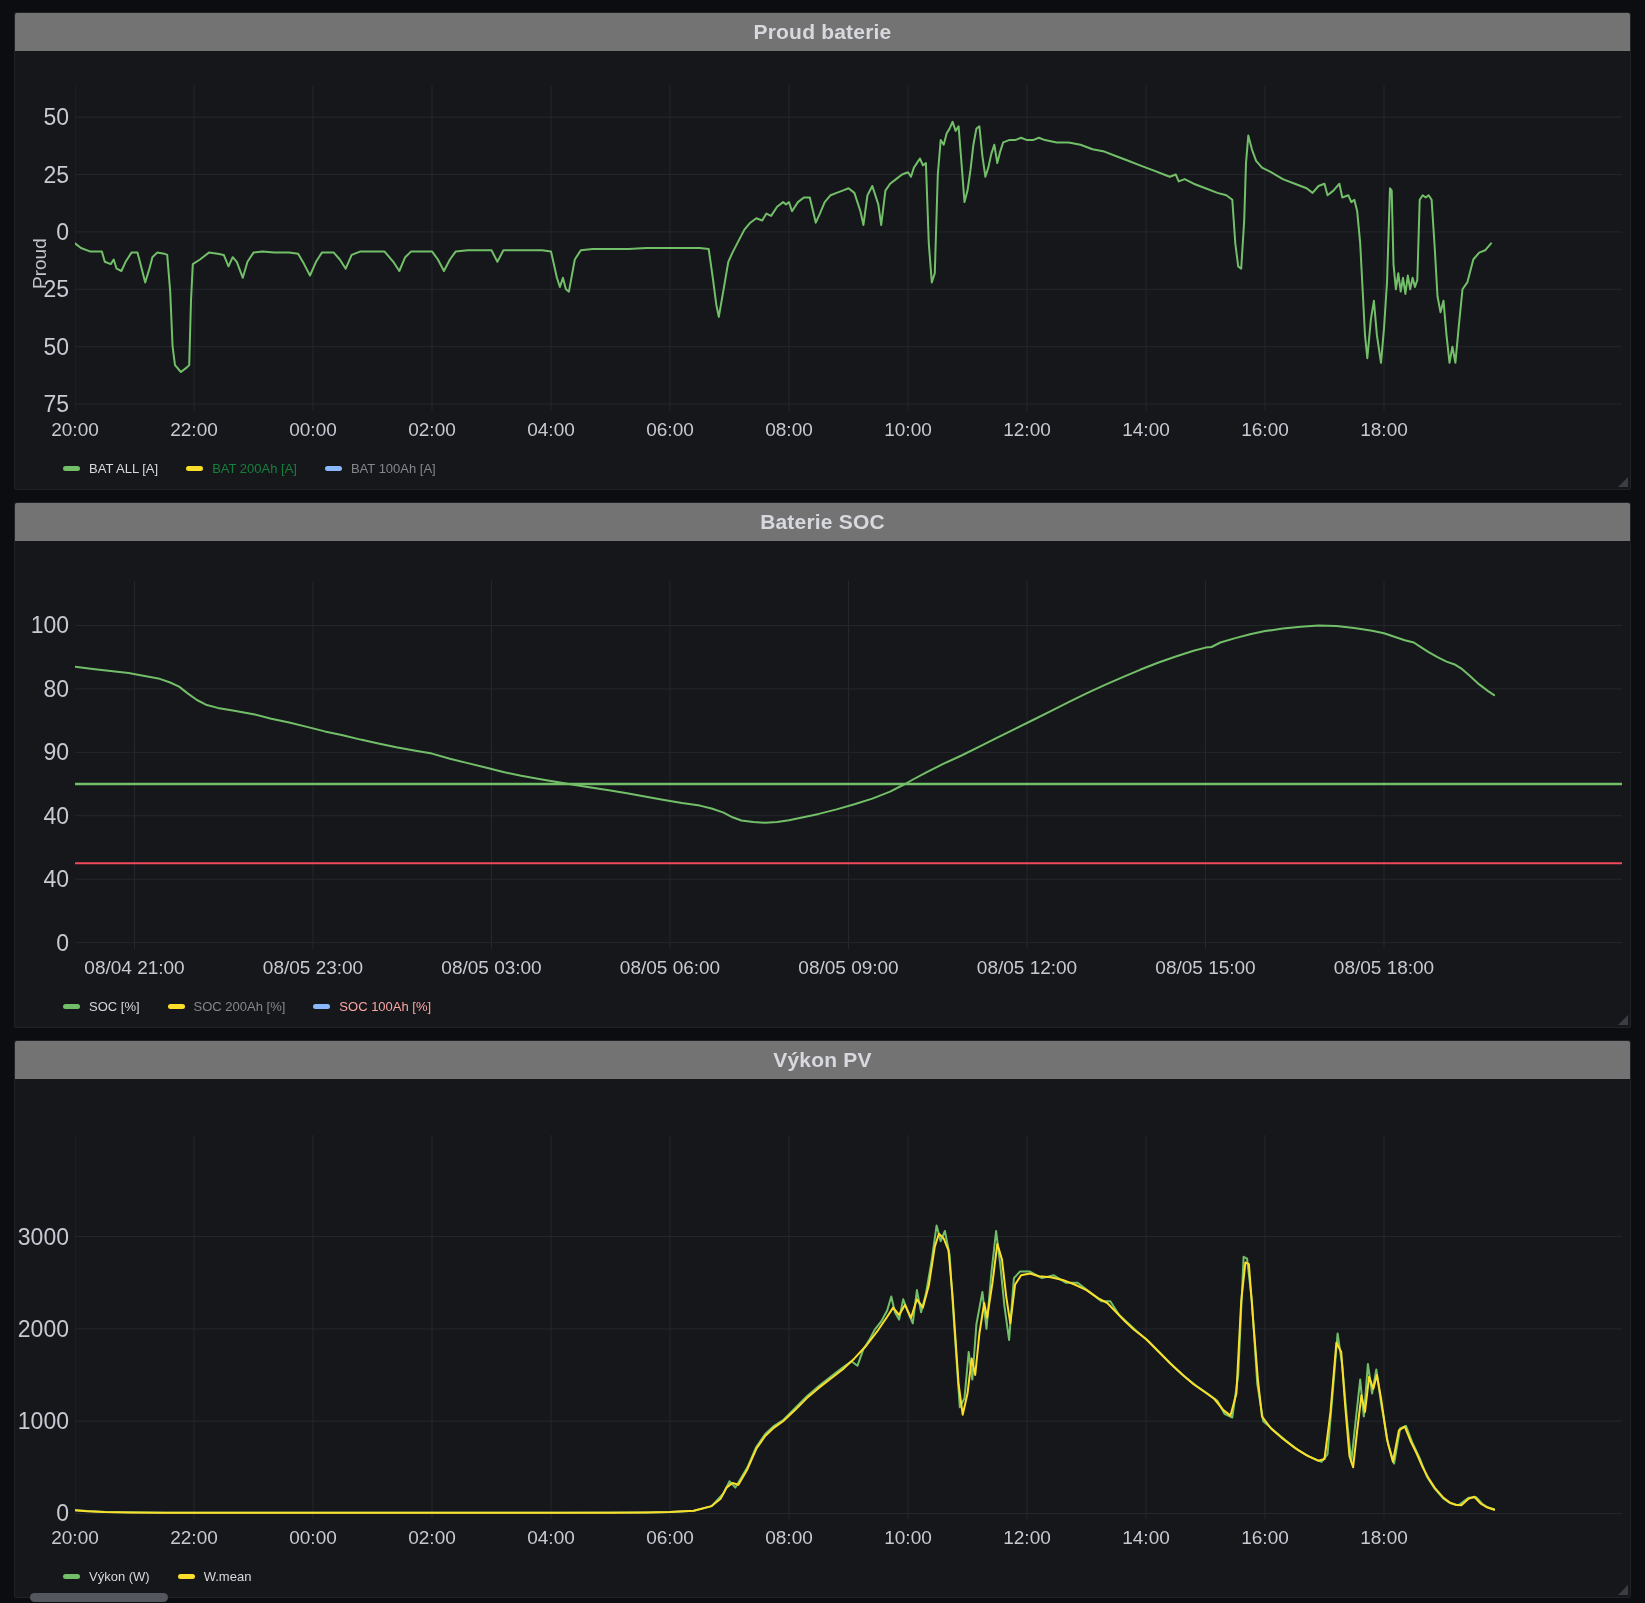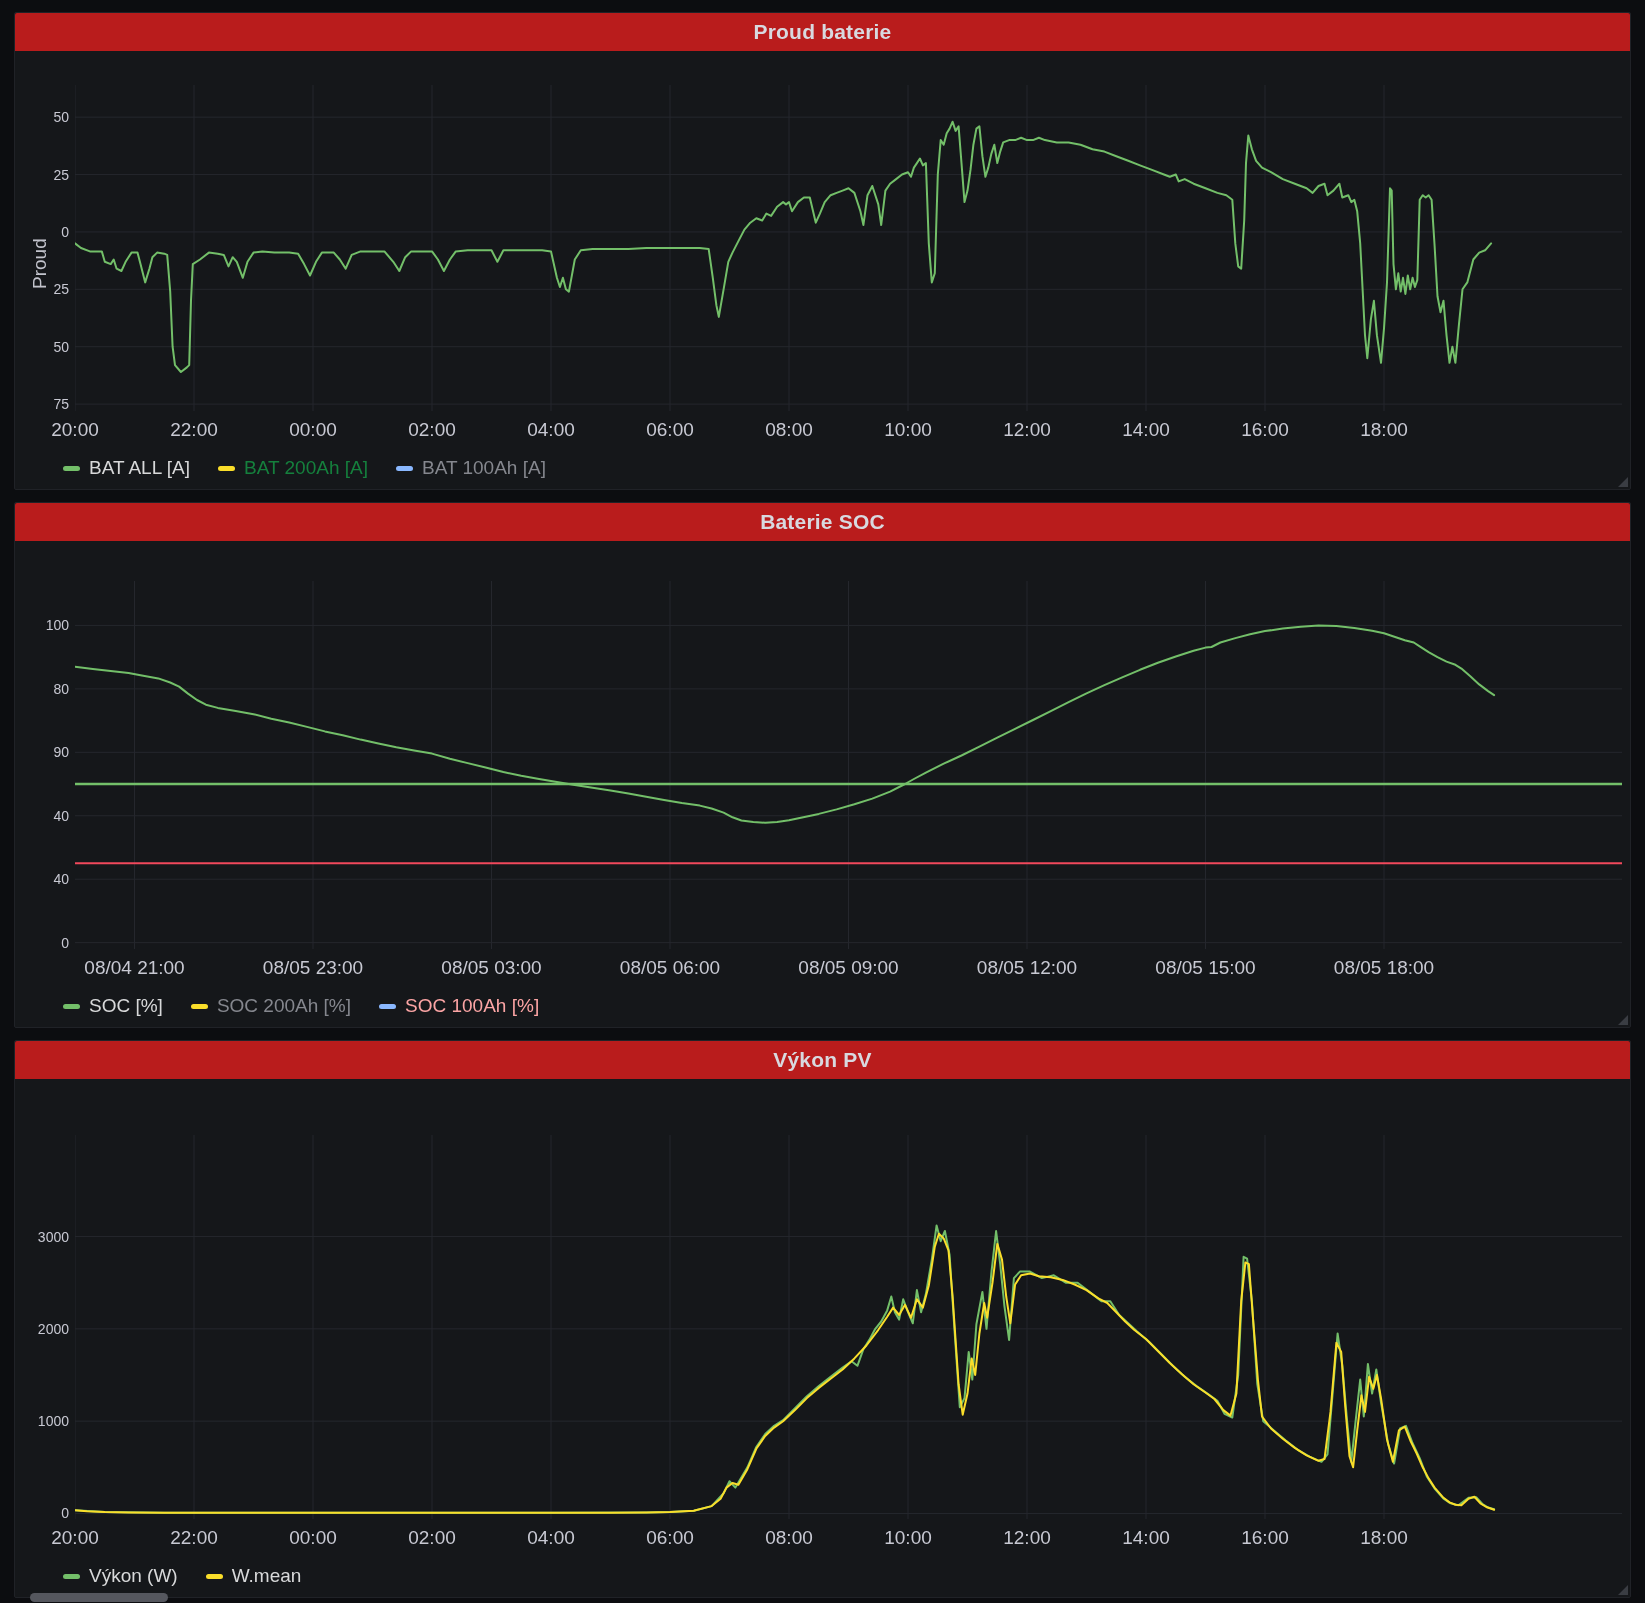--- a/index.html
+++ b/index.html
@@ -8,35 +8,35 @@
     background:#0c0d10;
     font-family:"Liberation Sans", sans-serif;
     -webkit-font-smoothing:antialiased;
   }
   .dashboard{padding:12px 14px 0 14px;display:flex;flex-direction:column;gap:12px;}
   .panel{
     background:#15171a;border:1px solid #202227;border-radius:2px;
     position:relative;padding:0 8px 8px 8px;
   }
   .panel-header{
-    height:38px;margin:0 -8px;background:#b91c1c;
+    height:38px;margin:0 -8px;background:#737373;
     display:flex;align-items:center;justify-content:center;
     border-radius:2px 2px 0 0;cursor:pointer;text-align:right;
   }
   .panel-title{
     color:#d8d9df;font-size:21px;font-weight:700;letter-spacing:.2px;
   }
   .chart-block{display:flex;}
   .cb-p1{margin-top:34px;}
   .cb-p2{margin-top:40px;}
   .cb-p3{margin-top:56px;}
   .gutter{width:52px;position:relative;flex:none;}
   .ytick{
     position:absolute;right:6px;transform:translateY(-50%);
-    color:#c8c9d3;font-size:14px;white-space:nowrap;
+    color:#c8c9d3;font-size:23px;white-space:nowrap;
   }
   .yaxis-title{
     position:absolute;left:6px;top:0;bottom:0;
     display:flex;align-items:center;justify-content:center;
     writing-mode:vertical-rl;transform:rotate(180deg);
     color:#c2c3cc;font-size:19px;
   }
   .plot-zone{flex:1;position:relative;}
   .plot{position:relative;width:100%;}
   .plot svg{display:block;position:absolute;inset:0;}
@@ -47,21 +47,21 @@
   .xtick{
     position:absolute;top:2px;transform:translateX(-50%);
     color:#c8c9d3;font-size:19px;white-space:nowrap;
   }
   .legend{
     display:flex;align-items:center;gap:28px;
     margin-top:12px;padding-left:40px;height:26px;
   }
   .legend-item{display:flex;align-items:center;gap:9px;cursor:pointer;}
   .swatch{width:17px;height:5px;border-radius:3px;flex:none;}
-  .legend-label{font-size:19px;}
+  .legend-label{font-size:13px;}
   .resize-handle{
     position:absolute;right:2px;bottom:2px;width:0;height:0;
     border-left:10px solid transparent;border-bottom:10px solid #3a3d43;
     cursor:nwse-resize;
   }
   .scrollbar-stub{
     position:absolute;left:30px;bottom:1px;width:138px;height:9px;
     background:#55575e;border-radius:5px;cursor:grab;
   }
 </style>

